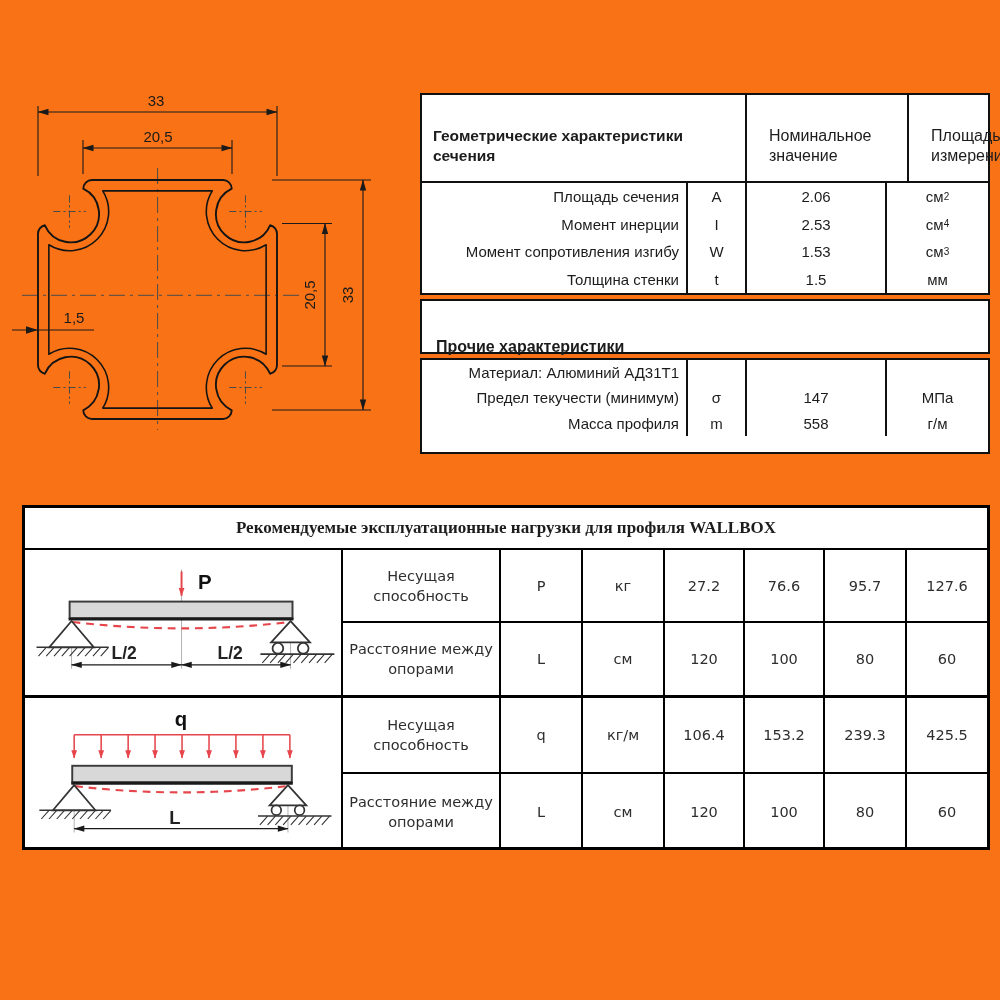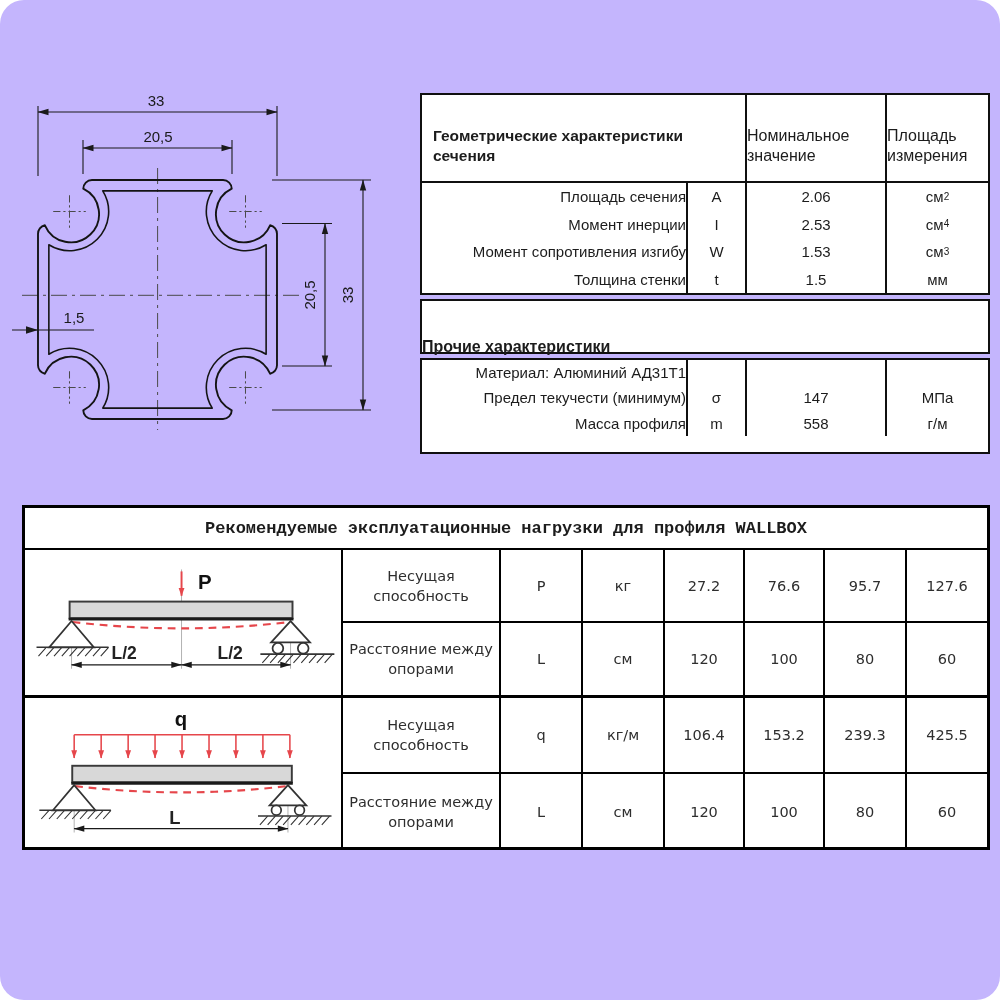--- a/index.html
+++ b/index.html
@@ -1,38 +1,38 @@
 <!DOCTYPE html>
 <html><head>
 <meta charset="utf-8">
 <style>
   html,body{margin:0;padding:0;background:#fff;}
-  #page{position:relative;width:1000px;height:1000px;background:#c4b5fd;overflow:hidden;
-        font-family:"Liberation Sans", sans-serif;color:#1c1c1c;border-radius:24px;}
+  #page{position:relative;width:1000px;height:1000px;background:#f97316;overflow:hidden;
+        font-family:"Liberation Sans", sans-serif;color:#1c1c1c;}
   svg text{font-family:"Liberation Sans", sans-serif;}
 
   
   #geo{position:absolute;left:420px;top:93px;width:570px;height:345px;}
   .geo-sec{position:absolute;left:0;width:570px;border:2px solid #101010;box-sizing:border-box;background:#fff;}
-  #geo-header{top:0;height:106px;display:grid;grid-template-columns:325px 140px 101px;}
+  #geo-header{top:0;height:106px;display:grid;grid-template-columns:325px 140px 101px;gap:22px;}
   #geo-data{top:88px;height:114px;display:grid;grid-template-columns:266px 59px 140px 101px;grid-template-rows:repeat(4,27.5px);}
   #geo-other{top:206px;height:55px;display:flex;align-items:center;}
   #geo-material{top:265px;height:96px;display:grid;grid-template-columns:266px 59px 140px 101px;grid-template-rows:repeat(3,25.3px);}
   .gcell{display:flex;align-items:center;justify-content:center;font-size:15px;box-sizing:border-box;}
   .gcell.hdr{font-weight:bold;font-size:15.5px;line-height:20px;}
   .gcell.hdr2{font-size:16px;line-height:20px;}
-  .gcell.lab{justify-content:flex-end;text-align:left;}
+  .gcell.lab{justify-content:flex-end;padding-right:7px;text-align:left;}
   .bR{border-right:2px solid #101010;}
-  .geo-other-title{font-weight:bold;font-size:16px;padding-left:0;margin-top:40px;}
+  .geo-other-title{font-weight:bold;font-size:16px;padding-left:14px;margin-top:40px;}
   sup{font-size:10px;vertical-align:super;line-height:0;}
 
   
   #loads{position:absolute;left:22px;top:505px;width:968px;height:345px;border:3px solid #000;box-sizing:border-box;background:#fff;}
   #loads-title{height:40px;border-bottom:2px solid #000;display:flex;align-items:center;justify-content:center;
-               font-weight:bold;font-size:17px;font-family:Liberation Mono, monospace;}
+               font-weight:bold;font-size:17px;font-family:Liberation Serif, serif;}
   #loads-grid{display:grid;grid-template-columns:318px 158px 82px 82px 80px 80px 82px 80px;grid-template-rows:73px 75px 76px 75px;}
   .lcell{border-right:2px solid #000;border-bottom:2px solid #000;box-sizing:border-box;
          display:flex;align-items:center;justify-content:center;text-align:center;
          font-family:"DejaVu Sans","Liberation Sans",sans-serif;font-size:14.5px;color:#2e2e2e;line-height:20px;}
   .lcell.lastcol{border-right:none;}
   .lcell.r2{border-bottom:3px solid #000;}
   .lcell.r4{border-bottom:none;}
   .diagcell{grid-column:1;justify-content:center;align-items:center;display:flex;
             border-right:2px solid #000;box-sizing:border-box;}
   #diagP{grid-row:1/3;border-bottom:3px solid #000;}

